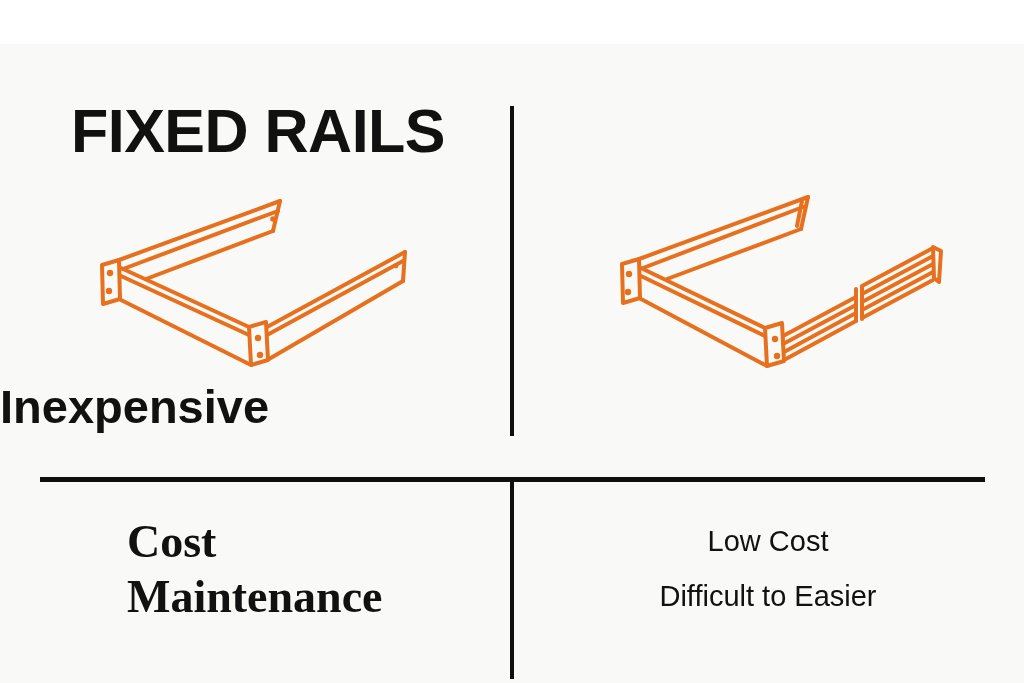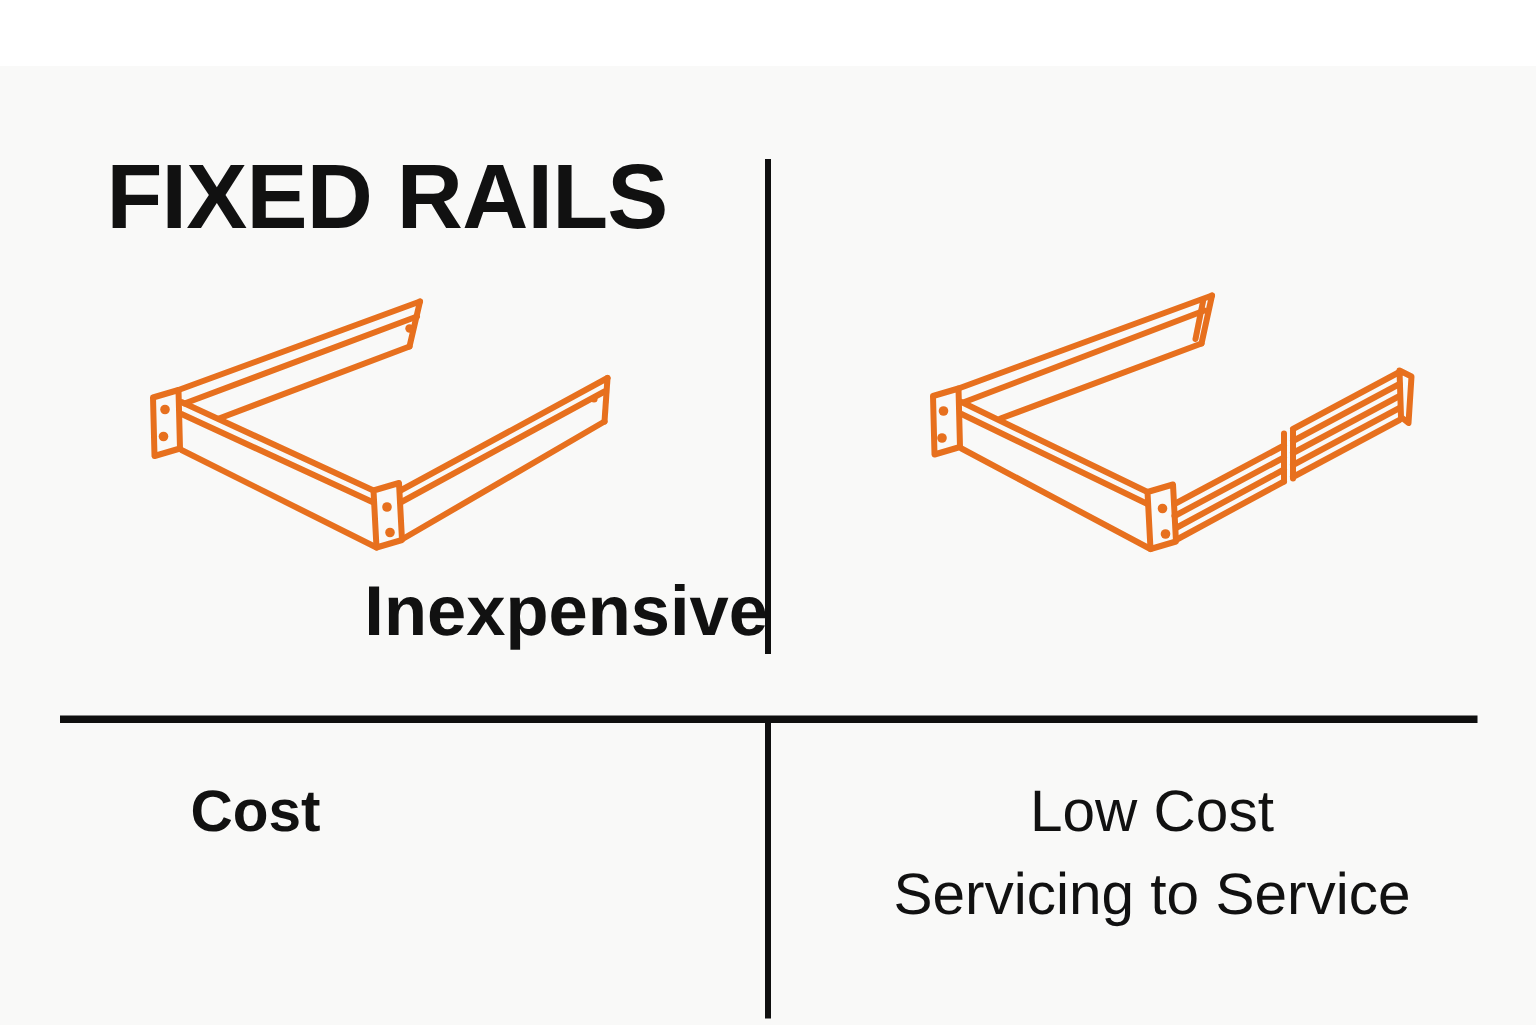--- a/index.html
+++ b/index.html
@@ -10,38 +10,38 @@
   }
   .title {
     position:absolute; top:57px; width:512px; margin:0;
     text-align:center; font-size:61px; font-weight:bold;
     letter-spacing:-0.5px; line-height:1; white-space:nowrap;
   }
   #title-left  { left:2px; }
   #title-right { left:512px; }
   .caption {
     position:absolute; top:339px; width:512px;
-    text-align:right; font-size:47px; font-weight:bold; line-height:1;
+    text-align:left; font-size:47px; font-weight:bold; line-height:1;
   }
   #caption-left  { left:0; }
   #caption-right { left:512px; }
   .illus { position:absolute; }
   #illus-fixed   { left:86px;  top:144px; }
   #illus-sliding { left:612px; top:144px; }
   .divider { position:absolute; background:#0f0f0f; }
   #divider-v-top    { left:510px; top:62px;  width:4px;   height:330px; }
   #divider-h        { left:40px;  top:433px; width:945px; height:5px; }
   #divider-v-bottom { left:510px; top:438px; width:4px;   height:197px; }
   .attr-col {
     position:absolute; left:127px; top:470px;
-    font-size:39px; font-weight:bold; line-height:55px;
+    font-size:46px; font-weight:bold; line-height:55px;font-family:Liberation Serif, serif;
   }
   .val-col {
     position:absolute; left:512px; top:470px; width:512px;
-    text-align:center; font-size:39px; font-weight:normal; line-height:55px;
+    text-align:center; font-size:29px; font-weight:normal; line-height:55px;
   }
   svg { display:block; }
 </style>
 </head>
 <body>
 
 <div class="canvas">
 
   <h1 class="title" id="title-left">FIXED RAILS</h1>
 
@@ -121,19 +121,20 @@
   </div>
 
   <div class="caption" id="caption-left">Inexpensive</div>
 
   <div class="divider" id="divider-v-top"></div>
   <div class="divider" id="divider-h"></div>
   <div class="divider" id="divider-v-bottom"></div>
 
   <div class="attr-col">
     <div>Cost</div>
+    <div>Maintenance</div>
   </div>
   <div class="val-col">
     <div>Low Cost</div>
-    <div>Servicing to Service</div>
+    <div>Difficult to Easier</div>
   </div>
 
 </div>
 
 </body></html>

